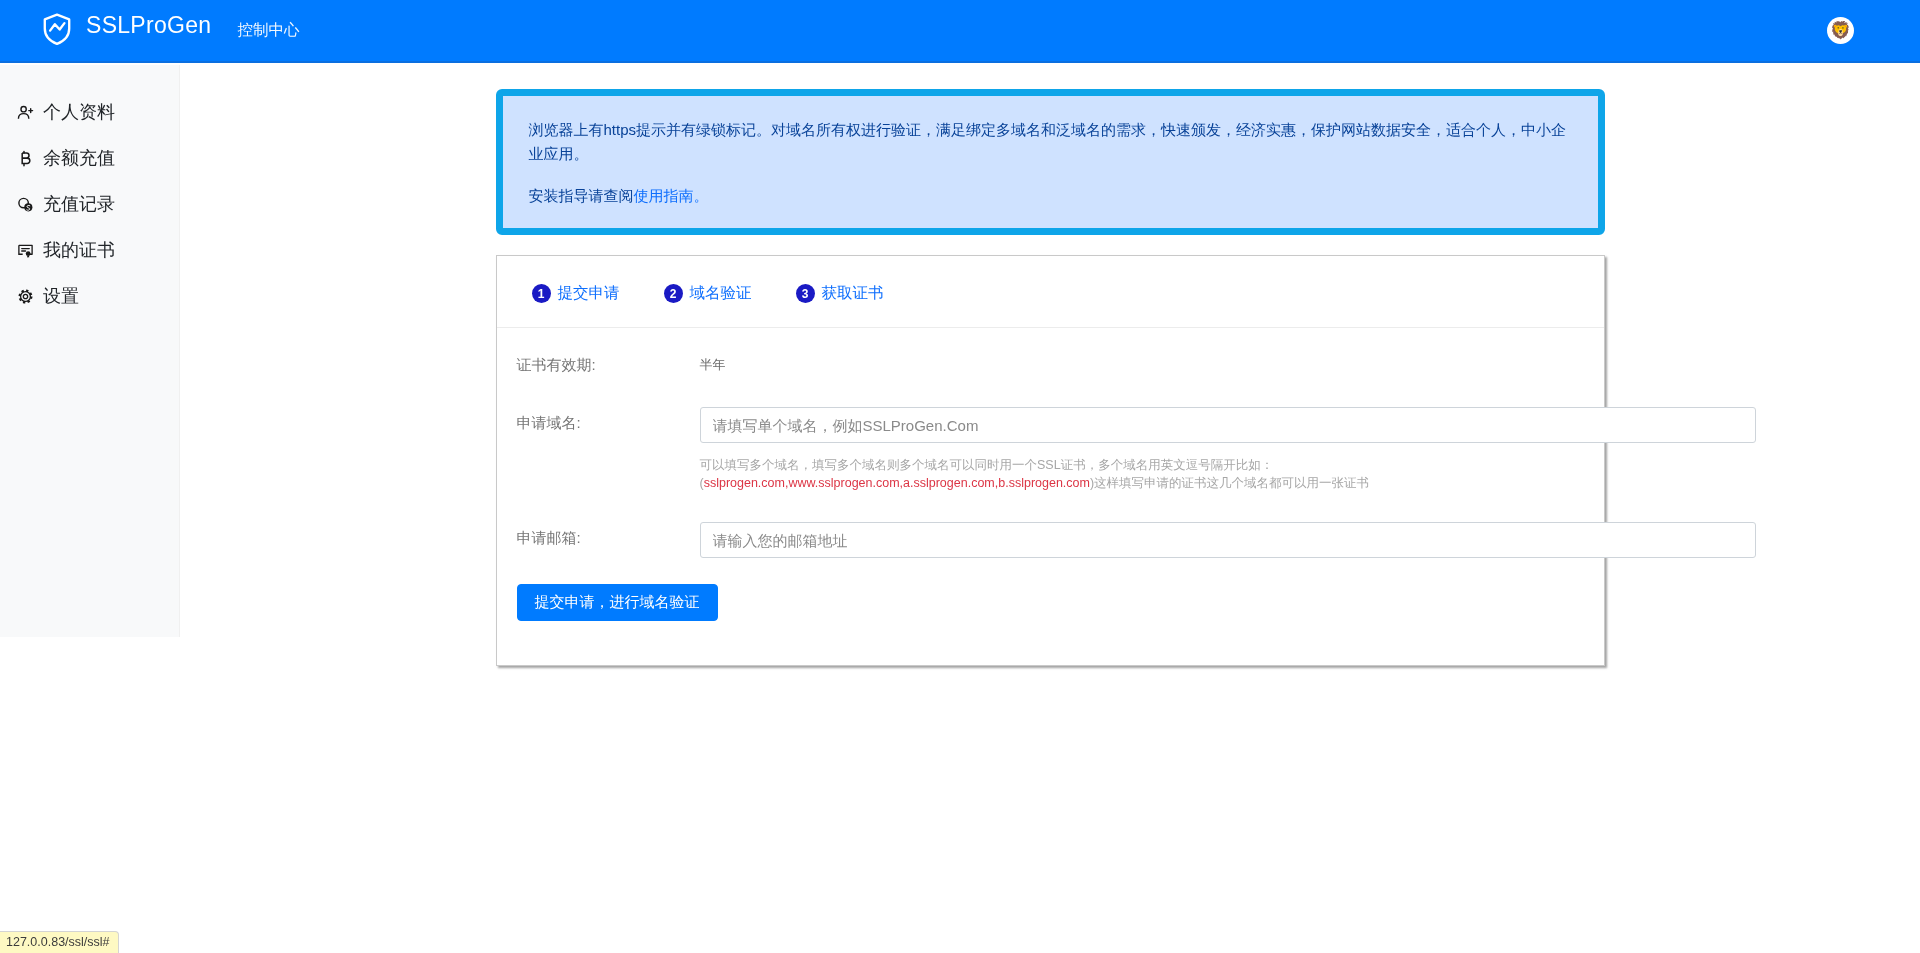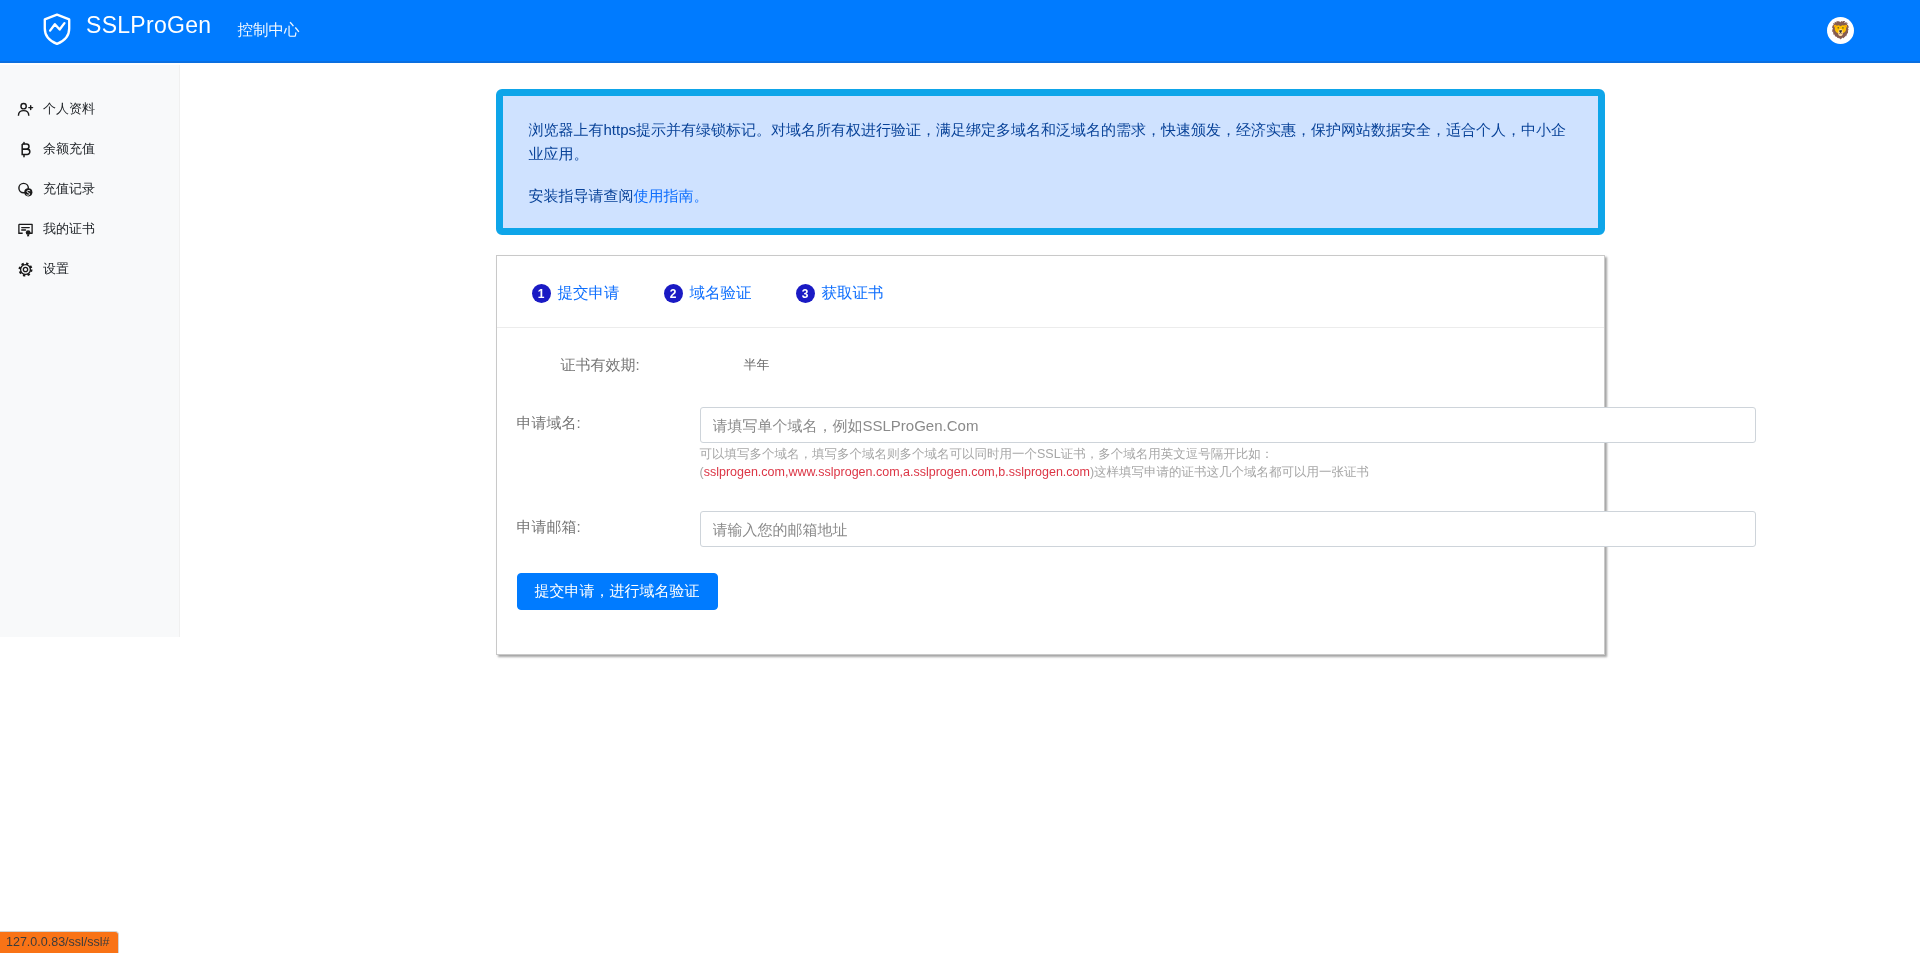--- a/index.html
+++ b/index.html
@@ -54,21 +54,21 @@
     position: absolute;
     left: 0; top: 65px;
     width: 180px; height: 572px;
     background: #f8f9fa;
     border-right: 1px solid #f0f0f0;
     padding-top: 24px;
   }
   .side-item {
     display: flex; align-items: center; gap: 9px;
     padding: 11px 10px 11px 16px;
-    font-size: 13px;
+    font-size: 18px;
     color: #212529;
     cursor: pointer;
     text-align: center;
   }
   .side-icon { width: 18px; height: 18px; display: inline-flex; align-items: center; justify-content: center; flex: 0 0 18px; }
   .side-icon svg { width: 17px; height: 17px; }
 
   
   .main { margin-left: 180px; }
 
@@ -115,41 +115,41 @@
 
   .form-area { padding: 28px 20px 44px 20px; }
   .form-row { display: flex; align-items: flex-start; }
   .form-label {
     width: 183px;
     flex: 0 0 183px;
     font-size: 15px;
     color: #757575;
     padding-top: 7px;
   }
-  .row-validity { margin-bottom: 32px; margin-left: 44px; }
+  .row-validity { margin-bottom: 32px; }
   .row-validity .form-label, .row-validity .form-value { padding-top: 0; }
   .form-value { font-size: 13px; color: #6c6c6c; }
 
   .field-col { flex: 1; }
   .text-input {
     width: 1056px;
     height: 36px;
     border: 1px solid #ced4da;
     border-radius: 3px;
     padding: 6px 12px;
     font-size: 15px;
     color: #333;
     font-family: "Liberation Sans", "DejaVu Sans", sans-serif;
     outline: none;
   }
   .text-input::placeholder { color: #8a8a8a; opacity: 1; }
 
   .help-text {
     width: 886px;
-    margin-top: 2px;
+    margin-top: 13px;
     font-size: 12.5px;
     line-height: 18px;
     color: #a6a6a6;
   }
   .help-danger { color: #dc3545; }
 
   .row-domain { margin-bottom: 30px; }
   .row-email { margin-bottom: 26px; }
 
   .submit-btn {
@@ -162,21 +162,21 @@
     font-family: "Liberation Sans", "DejaVu Sans", sans-serif;
     padding: 8px 17px;
     cursor: pointer;
     text-align: center;
   }
 
   
   .status-bar {
     position: absolute;
     left: 0; bottom: 0;
-    background: #f97316;
+    background: #fef9c3;
     border: 1px solid #d4d4d4;
     border-left: none; border-bottom: none;
     border-top-right-radius: 4px;
     padding: 3px 8px 4px 6px;
     font-size: 12.5px;
     color: #3c3c3c;
   }
 </style>
 </head>
 <body>

